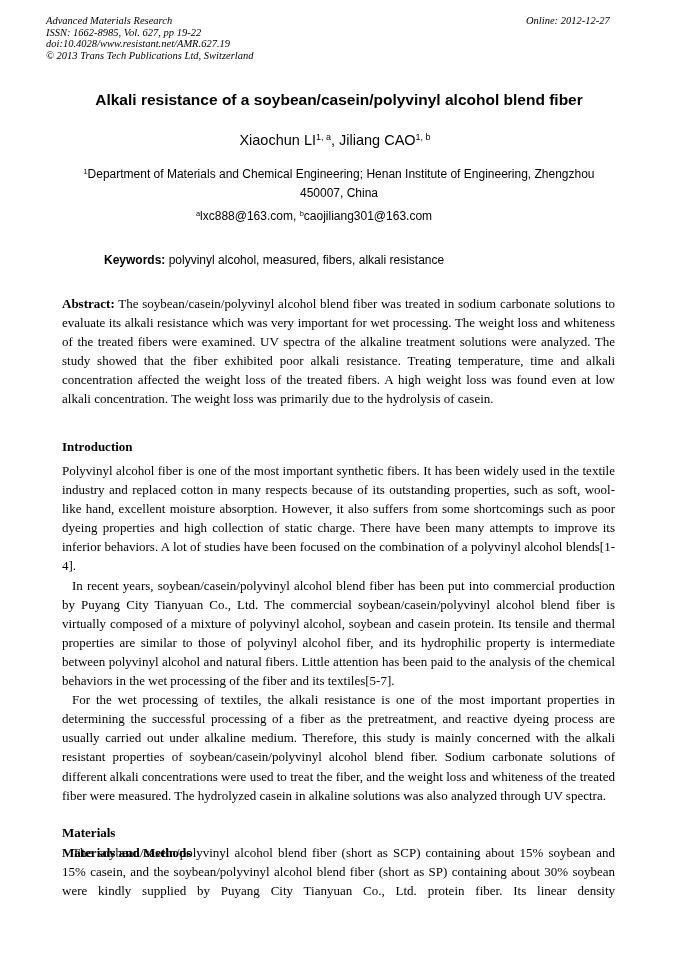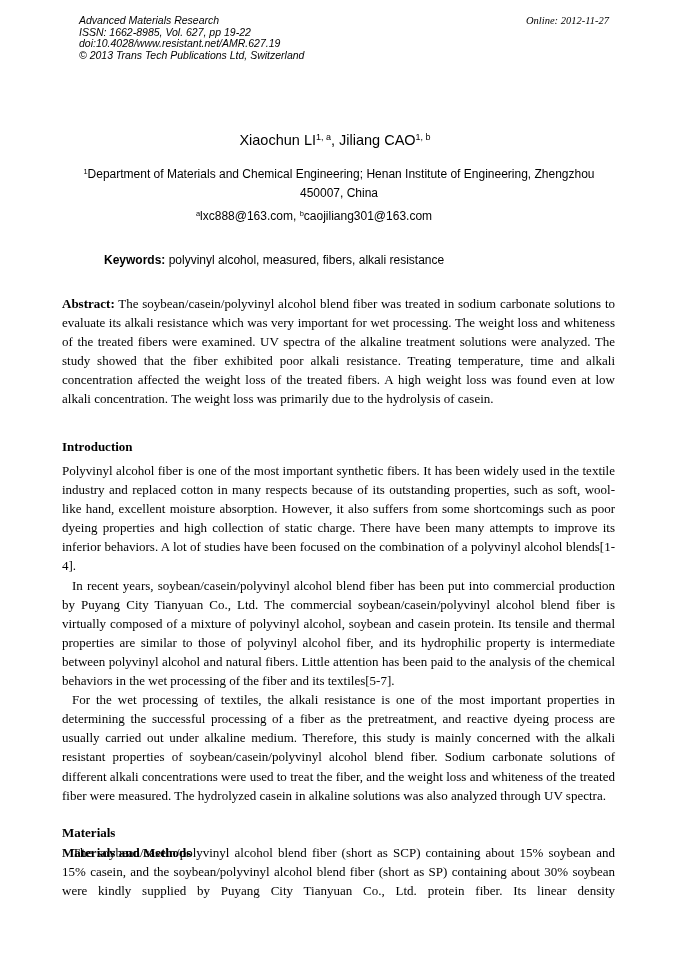--- a/index.html
+++ b/index.html
@@ -1,18 +1,18 @@
 <!DOCTYPE html>
 <html><head>
   <meta charset="utf-8">
   <style>
     html, body { margin: 0; padding: 0; background: #ffffff; }
     body { width: 678px; height: 959px; position: relative; overflow: hidden; color: #000; }
     .page { position: absolute; left: 0; top: 0; width: 678px; height: 959px; }
-    .meta { position: absolute; left: 79px; top: 15px; font-family: Liberation Sans, sans-serif; font-style: italic; font-size: 10.5px; line-height: 11.5px; }
+    .meta { position: absolute; left: 46px; top: 15px; font-family: Liberation Serif, serif; font-style: italic; font-size: 10.5px; line-height: 11.5px; }
     .meta div { white-space: nowrap; }
     .online { position: absolute; left: 526px; top: 15px; font-family: "Liberation Serif", serif; font-style: italic; font-size: 10.5px; line-height: 11.5px; white-space: nowrap; }
     .title { position: absolute; left: 0; width: 678px; top: 91px; text-align: center; font-family: "Liberation Sans", sans-serif; font-weight: bold; font-size: 15.5px; line-height: 18px; white-space: nowrap; }
     .authors { position: absolute; left: 0; width: 670px; top: 131px; text-align: center; font-family: "Liberation Sans", sans-serif; font-size: 14.5px; line-height: 18px; white-space: nowrap; }
     .authors sup, .emails sup, .affil sup { font-size: 0.62em; vertical-align: 0.55em; line-height: 0; }
     .affil { position: absolute; left: 62px; width: 554px; top: 165px; text-align: center; font-family: "Liberation Sans", sans-serif; font-size: 12px; line-height: 19px; }
     .emails { position: absolute; left: 0; width: 628px; top: 209px; text-align: center; font-family: "Liberation Sans", sans-serif; font-size: 12px; line-height: 15px; white-space: nowrap; }
     .keywords { position: absolute; left: 62px; top: 253px; font-family: "Liberation Sans", sans-serif; font-size: 12px; line-height: 15px; white-space: nowrap; }
     .keywords b { font-weight: bold; padding-left: 42px; }
     .body-text { position: absolute; left: 62px; width: 553px; font-family: "Liberation Serif", serif; font-size: 13px; line-height: 19.1px; text-align: justify; }
@@ -31,22 +31,23 @@
 
 <div class="page">
 
   <div class="meta">
     <div>Advanced Materials Research</div>
     <div>ISSN: 1662-8985, Vol. 627, pp 19-22</div>
     <div>doi:10.4028/www.resistant.net/AMR.627.19</div>
     <div>© 2013 Trans Tech Publications Ltd, Switzerland</div>
   </div>
 
-  <div class="online">Online: 2012-11-27</div>
+  <div class="online">Online: 2012-12-27</div>
 
+  <div class="title">Alkali resistance of a soybean/casein/polyvinyl alcohol blend fiber</div>
 
   <div class="authors">
     <span>Xiaochun LI</span><sup>1, a</sup><span>, </span><span>Jiliang CAO</span><sup>1, b</sup>
   </div>
 
   <div class="affil">
     <sup>1</sup><span>Department of Materials and Chemical Engineering; Henan Institute of Engineering, Zhengzhou 450007, China</span>
   </div>
 
   <div class="emails">

